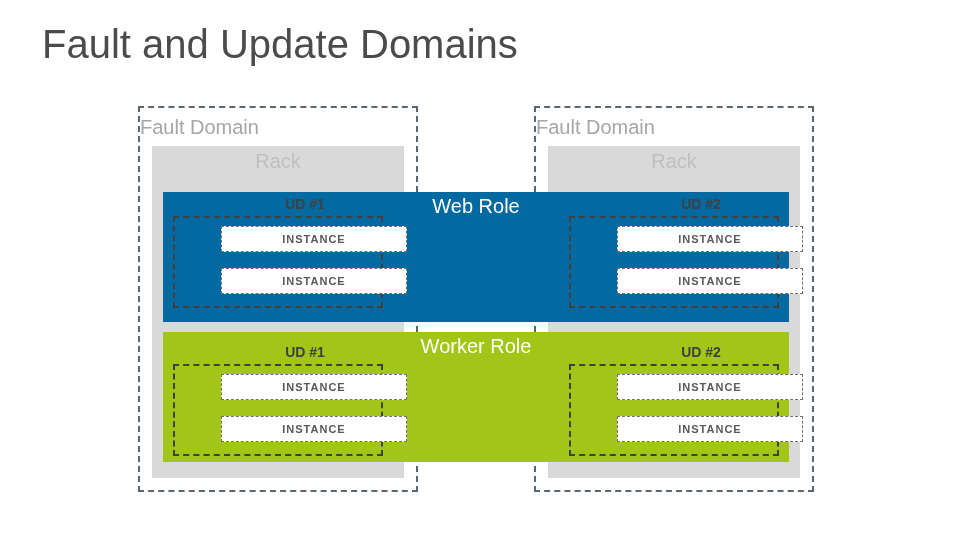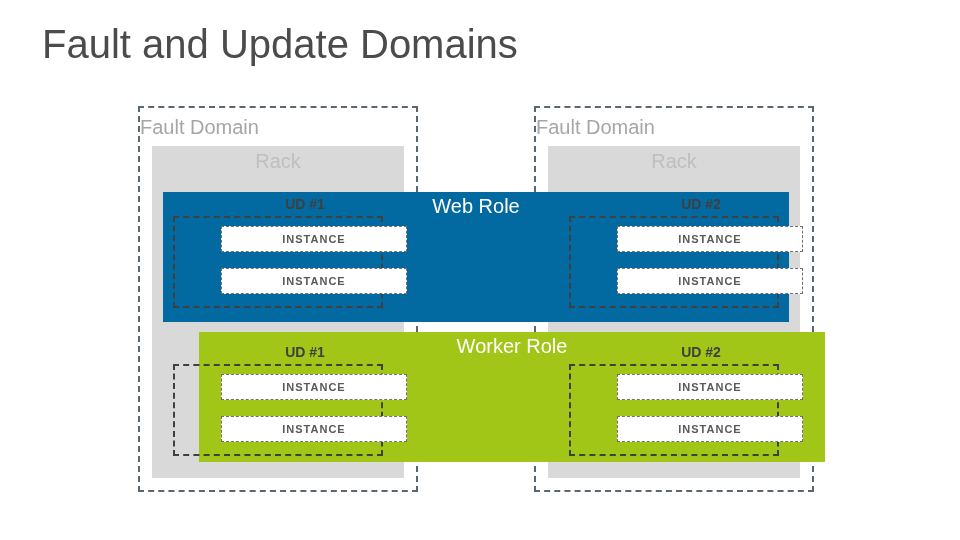--- a/index.html
+++ b/index.html
@@ -122,21 +122,21 @@
 </div>
 <div class="inst" style="left:185px; top:226px; width:186px; height:26px;">INSTANCE</div>
 <div class="inst" style="left:185px; top:268px; width:186px; height:26px;">INSTANCE</div>
 
 <div class="ud-box" style="left:569px; top:216px; width:210px; height:92px;">
   <div class="ud-label">UD #2</div>
 </div>
 <div class="inst" style="left:581px; top:226px; width:186px; height:26px;">INSTANCE</div>
 <div class="inst" style="left:581px; top:268px; width:186px; height:26px;">INSTANCE</div>
 
-<div class="role-band worker-band" style="left:163px; top:332px; width:626px; height:130px;margin-left:36px;">
+<div class="role-band worker-band" style="left:163px; top:332px; width:626px; height:130px;">
   <div class="role-label">Worker Role</div>
 </div>
 
 <div class="ud-box" style="left:173px; top:364px; width:210px; height:92px;">
   <div class="ud-label">UD #1</div>
 </div>
 <div class="inst" style="left:185px; top:374px; width:186px; height:26px;">INSTANCE</div>
 <div class="inst" style="left:185px; top:416px; width:186px; height:26px;">INSTANCE</div>
 
 <div class="ud-box" style="left:569px; top:364px; width:210px; height:92px;">

